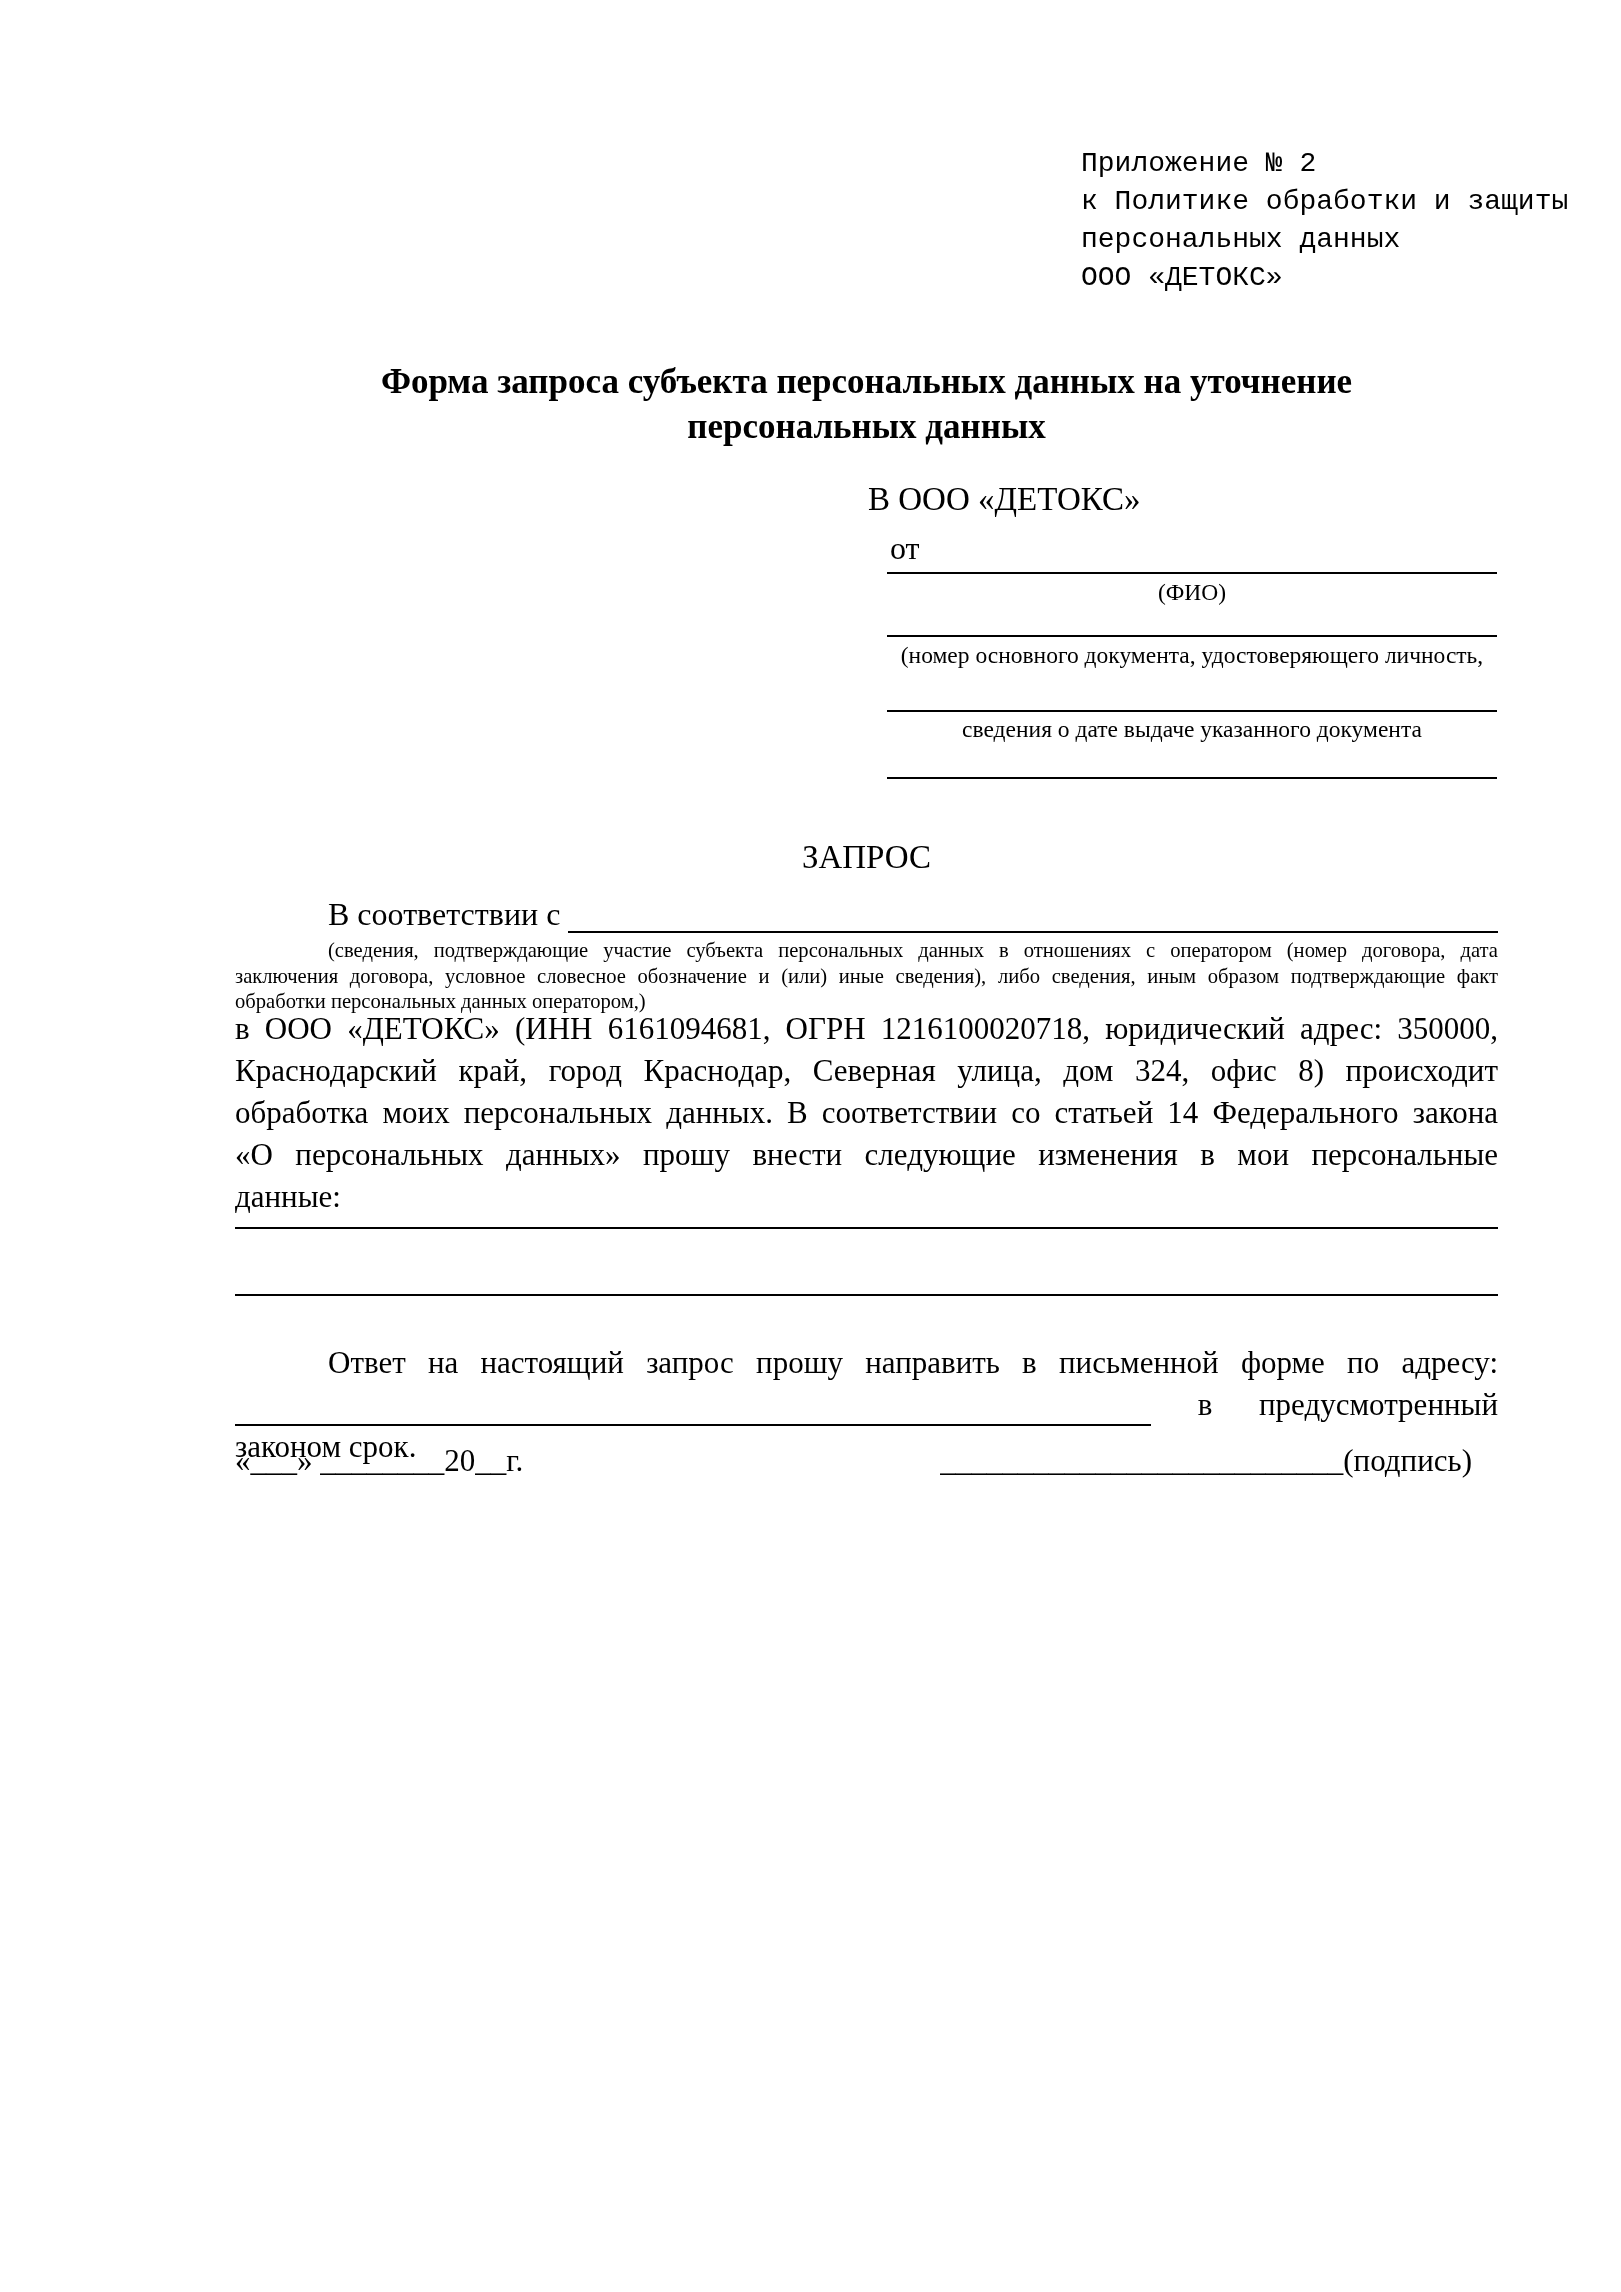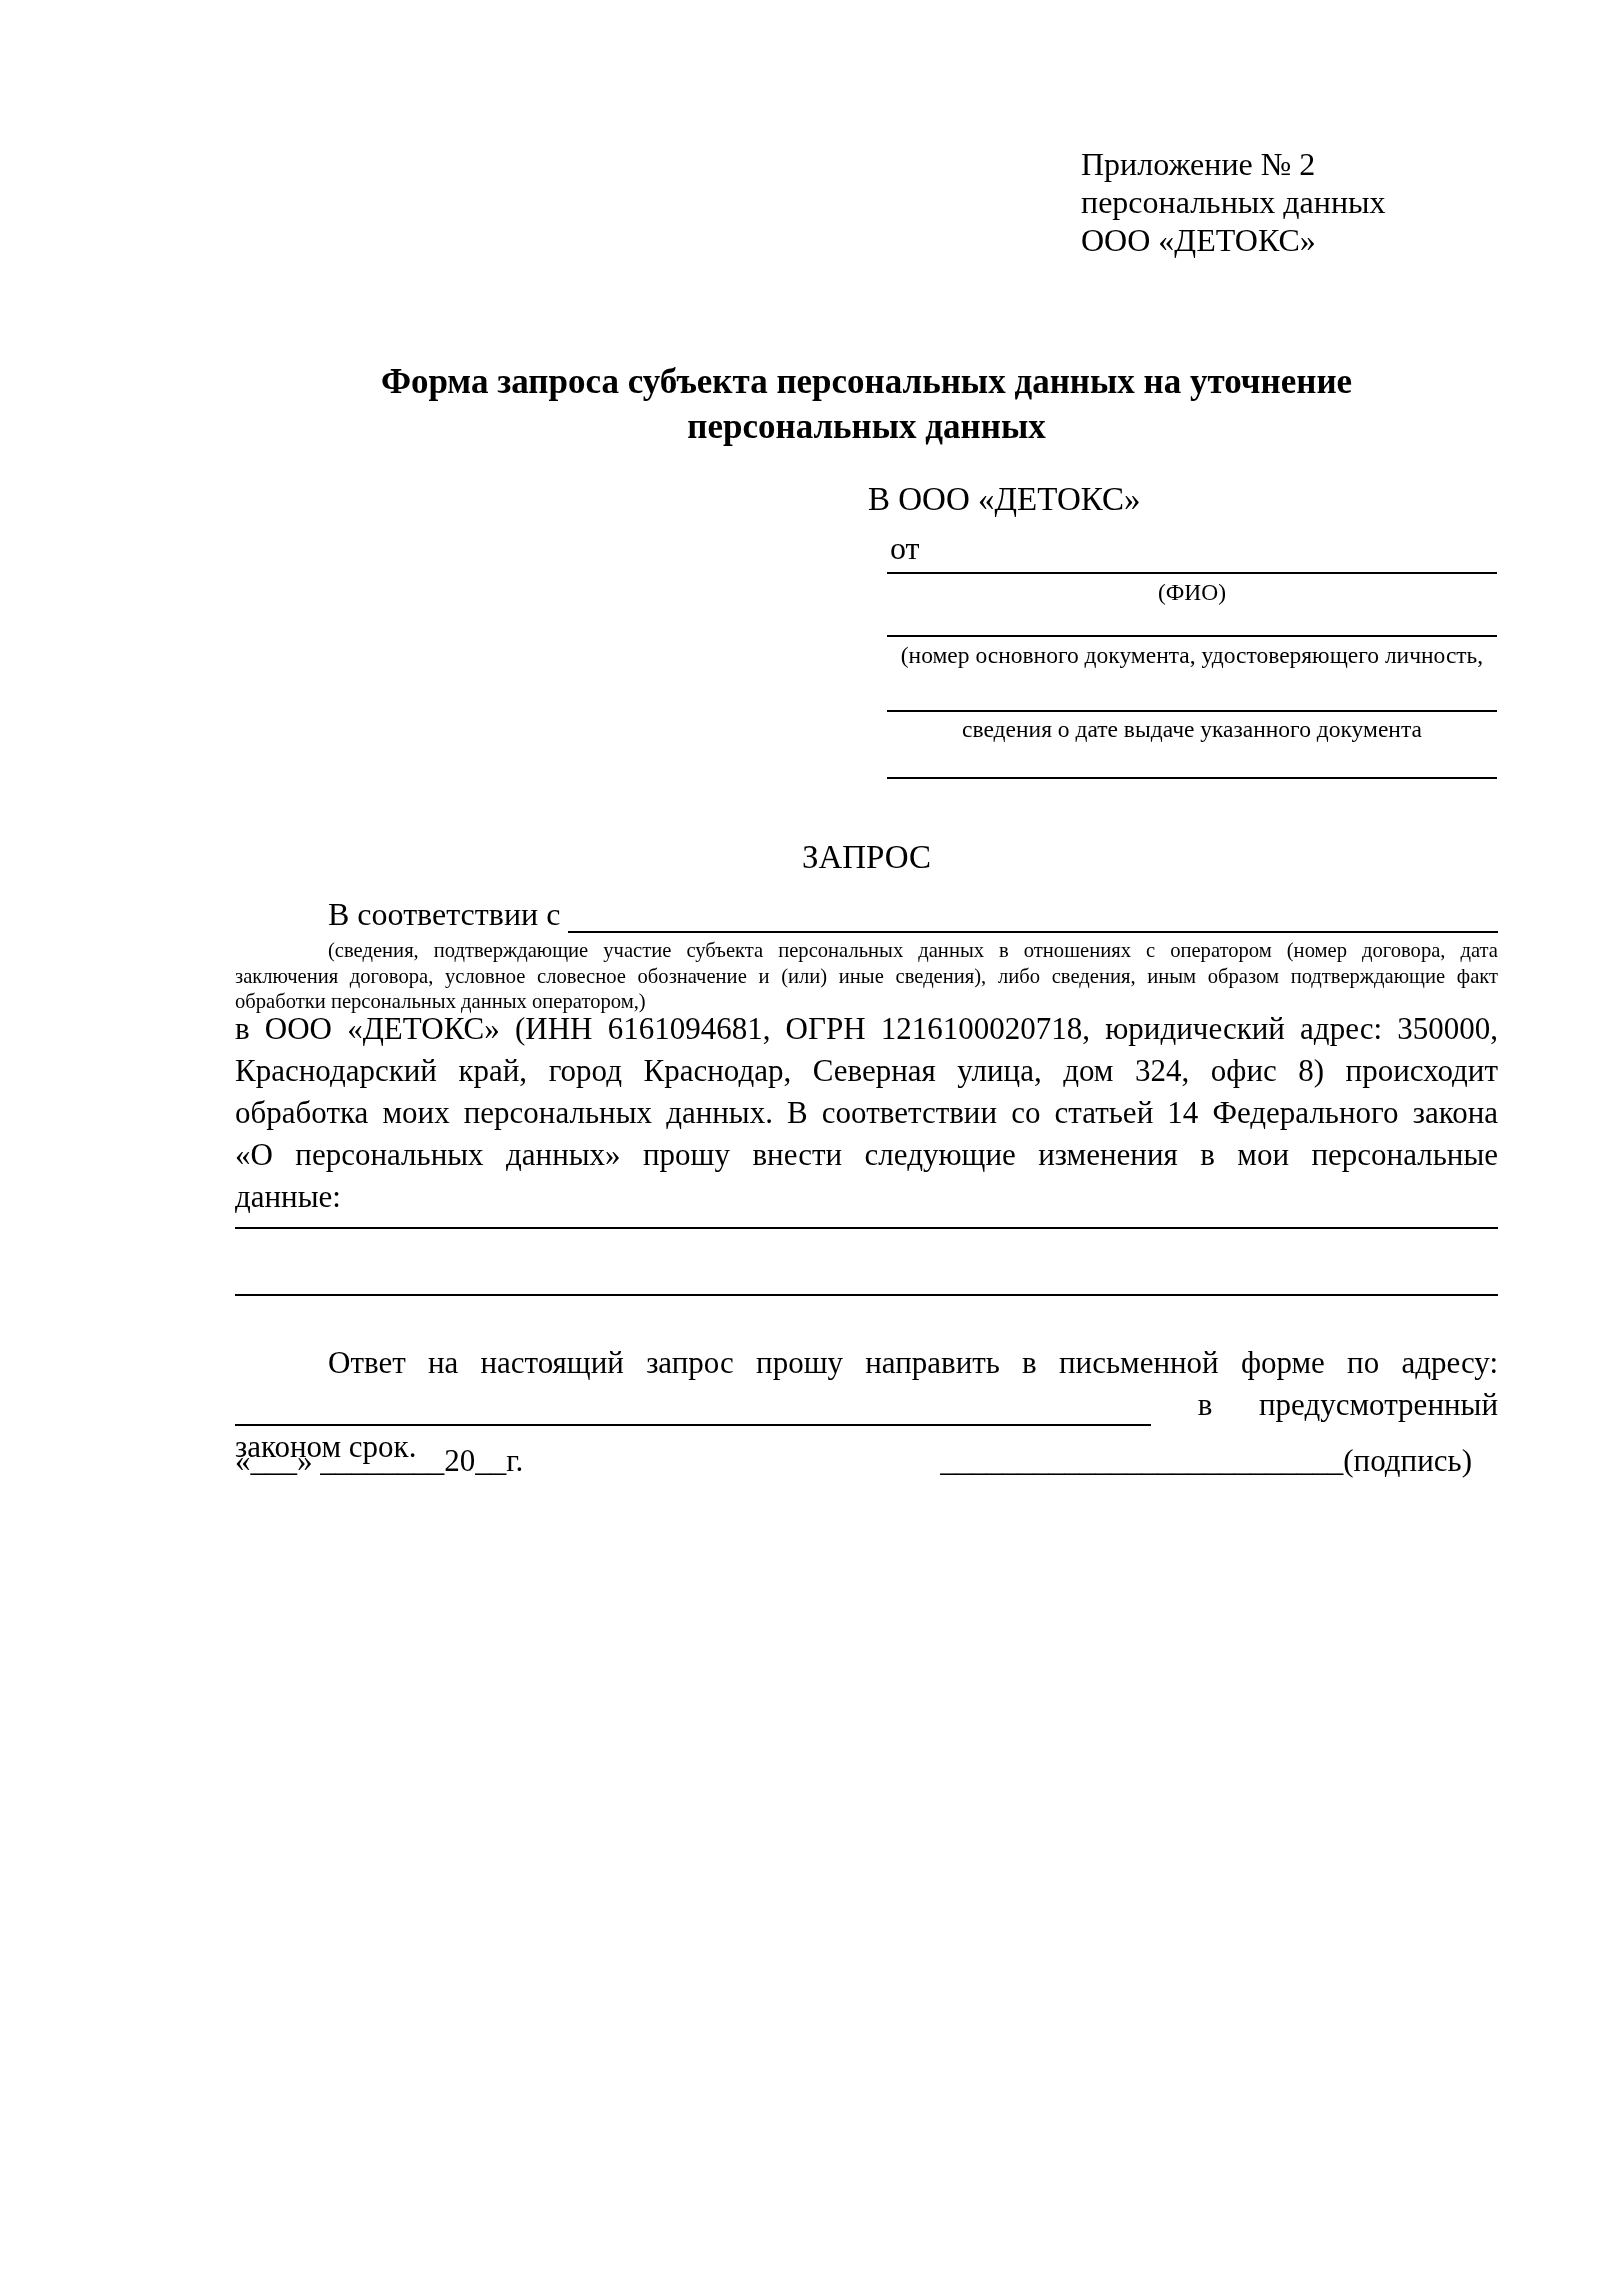--- a/index.html
+++ b/index.html
@@ -21,22 +21,23 @@
   .cap-txt { font-size:23.5px; line-height:25.5px; }
   .flexrow { display:flex; align-items:flex-end; }
   .fill { flex:1; border-bottom:2px solid #000; margin-left:7.8px; }
   .u2 { width:916px; border-bottom:2px solid #000; }
 </style>
 </head>
 <body>
 
 <div class="page">
 
-  <div class="abs" style="left:1081px; top:145px; font-size:32px; line-height:38px;">
+  <div class="abs" style="left:1081px; top:145px; font-size:28px; line-height:38px;font-family:Liberation Mono, monospace;">
     <div>Приложение № 2</div>
+    <div>к Политике обработки и защиты</div>
     <div>персональных данных</div>
     <div>ООО «ДЕТОКС»</div>
   </div>
 
   <div class="abs center bold" style="left:235px; top:359px; width:1263px; font-size:35px; line-height:45px;">
     <div>Форма запроса субъекта персональных данных на уточнение</div>
     <div>персональных данных</div>
   </div>
 
   <div class="abs nowrap" style="left:868px; top:481px; font-size:33px;">В ООО «ДЕТОКС»</div>

